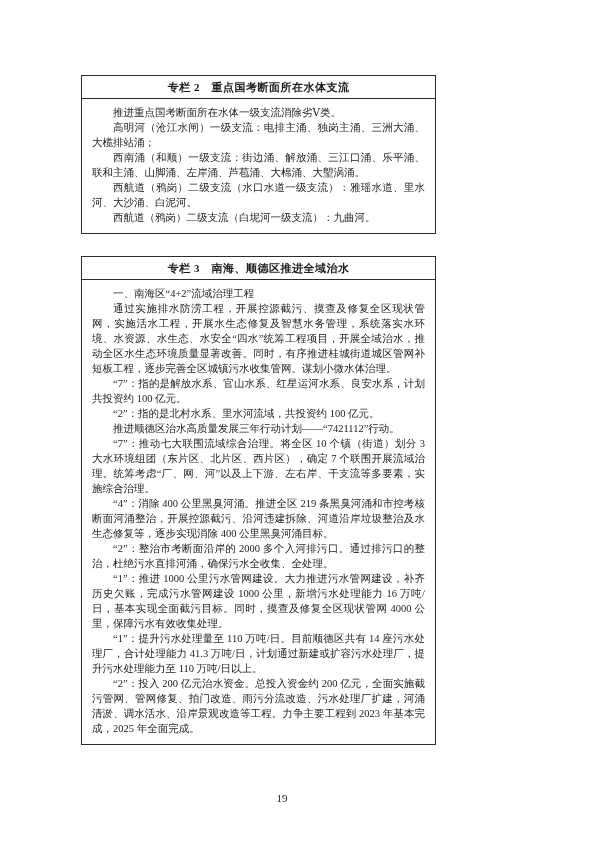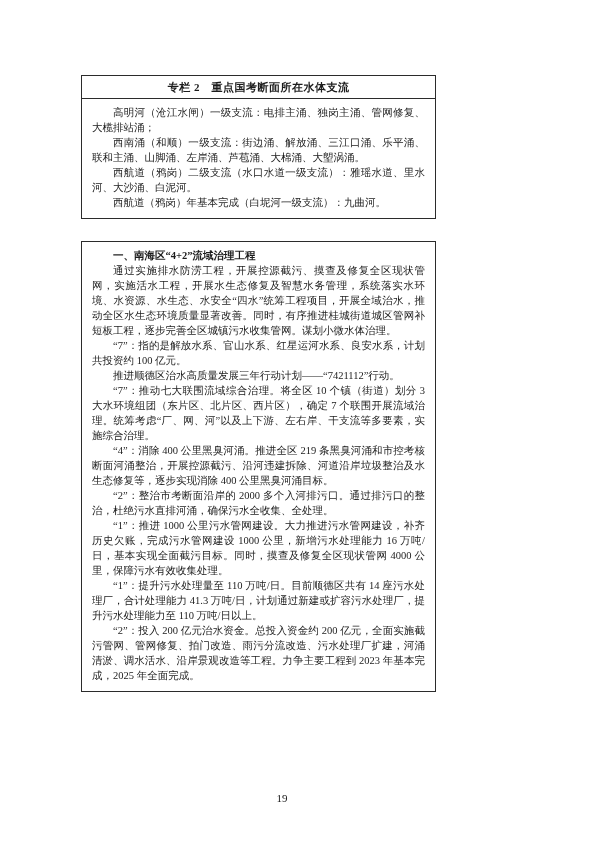--- a/index.html
+++ b/index.html
@@ -36,52 +36,55 @@
     padding: 6px 10px 8px 10px;
   }
   .panel-body p {
     font-size: 10.5px;
     line-height: 15px;
     text-indent: 2em;
     text-align: justify;
     word-break: break-all;
   }
   .panel-body p.bold {
-    font-weight: bold;
+    font-weight: normal;
   }
   .page-number {
     position: absolute;
     bottom: 44px;
     left: 0;
     width: 564px;
     text-align: center;
     font-size: 11px;
     color: #1c1c1c;
   }
 </style>
 </head>
 <body>
 
 <div class="page">
 
   <section class="panel">
     <header class="panel-title">专栏 2　重点国考断面所在水体支流</header>
     <div class="panel-body">
-      <p>高明河（沧江水闸）一级支流：电排主涌、独岗主涌、管网修复、大榄排站涌；</p>
+      <p>推进重点国考断面所在水体一级支流消除劣Ⅴ类。</p>
+      <p>高明河（沧江水闸）一级支流：电排主涌、独岗主涌、三洲大涌、大榄排站涌；</p>
       <p>西南涌（和顺）一级支流：街边涌、解放涌、三江口涌、乐平涌、联和主涌、山脚涌、左岸涌、芦苞涌、大棉涌、大塱涡涌。</p>
       <p>西航道（鸦岗）二级支流（水口水道一级支流）：雅瑶水道、里水河、大沙涌、白泥河。</p>
-      <p>西航道（鸦岗）年基本完成（白坭河一级支流）：九曲河。</p>
+      <p>西航道（鸦岗）二级支流（白坭河一级支流）：九曲河。</p>
     </div>
   </section>
 
   <section class="panel">
+    <header class="panel-title">专栏 3　南海、顺德区推进全域治水</header>
     <div class="panel-body">
       <p class="bold">一、南海区“4+2”流域治理工程</p>
       <p>通过实施排水防涝工程，开展控源截污、摸查及修复全区现状管网，实施活水工程，开展水生态修复及智慧水务管理，系统落实水环境、水资源、水生态、水安全“四水”统筹工程项目，开展全域治水，推动全区水生态环境质量显著改善。同时，有序推进桂城街道城区管网补短板工程，逐步完善全区城镇污水收集管网。谋划小微水体治理。</p>
       <p>“7”：指的是解放水系、官山水系、红星运河水系、良安水系，计划共投资约 100 亿元。</p>
+      <p>“2”：指的是北村水系、里水河流域，共投资约 100 亿元。</p>
       <p>推进顺德区治水高质量发展三年行动计划——“7421112”行动。</p>
       <p>“7”：推动七大联围流域综合治理。将全区 10 个镇（街道）划分 3 大水环境组团（东片区、北片区、西片区），确定 7 个联围开展流域治理。统筹考虑“厂、网、河”以及上下游、左右岸、干支流等多要素，实施综合治理。</p>
       <p>“4”：消除 400 公里黑臭河涌。推进全区 219 条黑臭河涌和市控考核断面河涌整治，开展控源截污、沿河违建拆除、河道沿岸垃圾整治及水生态修复等，逐步实现消除 400 公里黑臭河涌目标。</p>
       <p>“2”：整治市考断面沿岸的 2000 多个入河排污口。通过排污口的整治，杜绝污水直排河涌，确保污水全收集、全处理。</p>
       <p>“1”：推进 1000 公里污水管网建设。大力推进污水管网建设，补齐历史欠账，完成污水管网建设 1000 公里，新增污水处理能力 16 万吨/日，基本实现全面截污目标。同时，摸查及修复全区现状管网 4000 公里，保障污水有效收集处理。</p>
       <p>“1”：提升污水处理量至 110 万吨/日。目前顺德区共有 14 座污水处理厂，合计处理能力 41.3 万吨/日，计划通过新建或扩容污水处理厂，提升污水处理能力至 110 万吨/日以上。</p>
       <p>“2”：投入 200 亿元治水资金。总投入资金约 200 亿元，全面实施截污管网、管网修复、拍门改造、雨污分流改造、污水处理厂扩建，河涌清淤、调水活水、沿岸景观改造等工程。力争主要工程到 2023 年基本完成，2025 年全面完成。</p>
     </div>
   </section>
 

